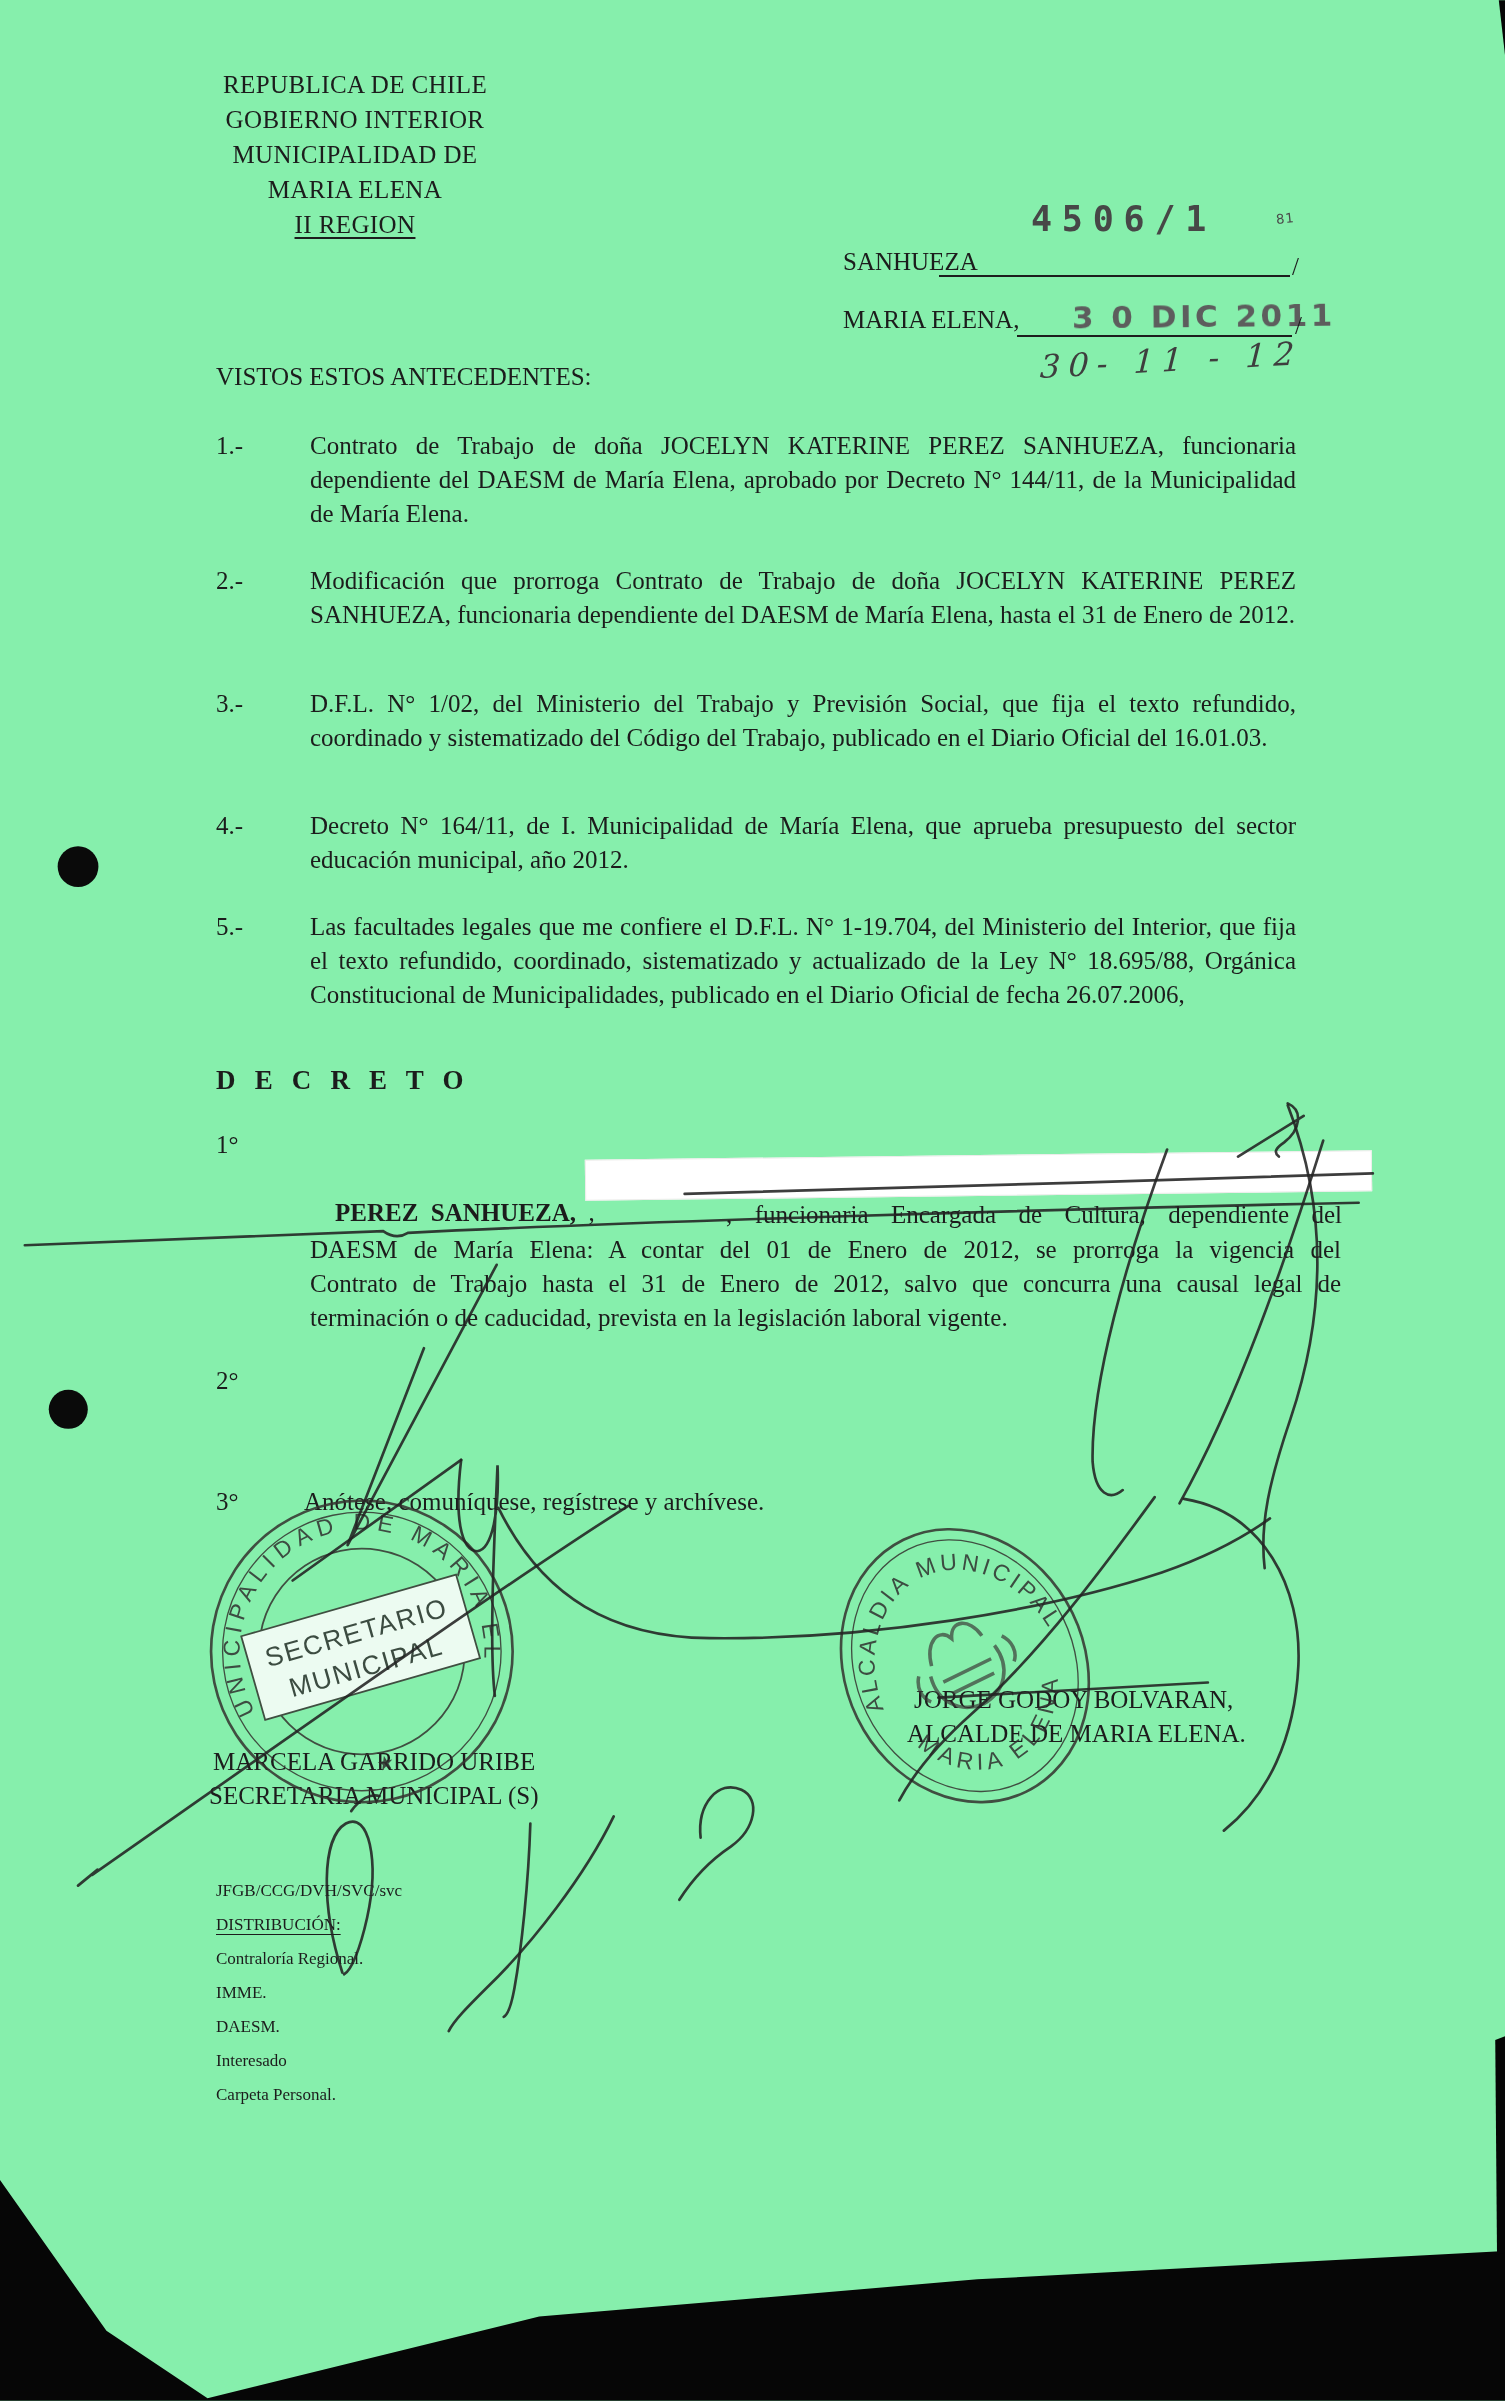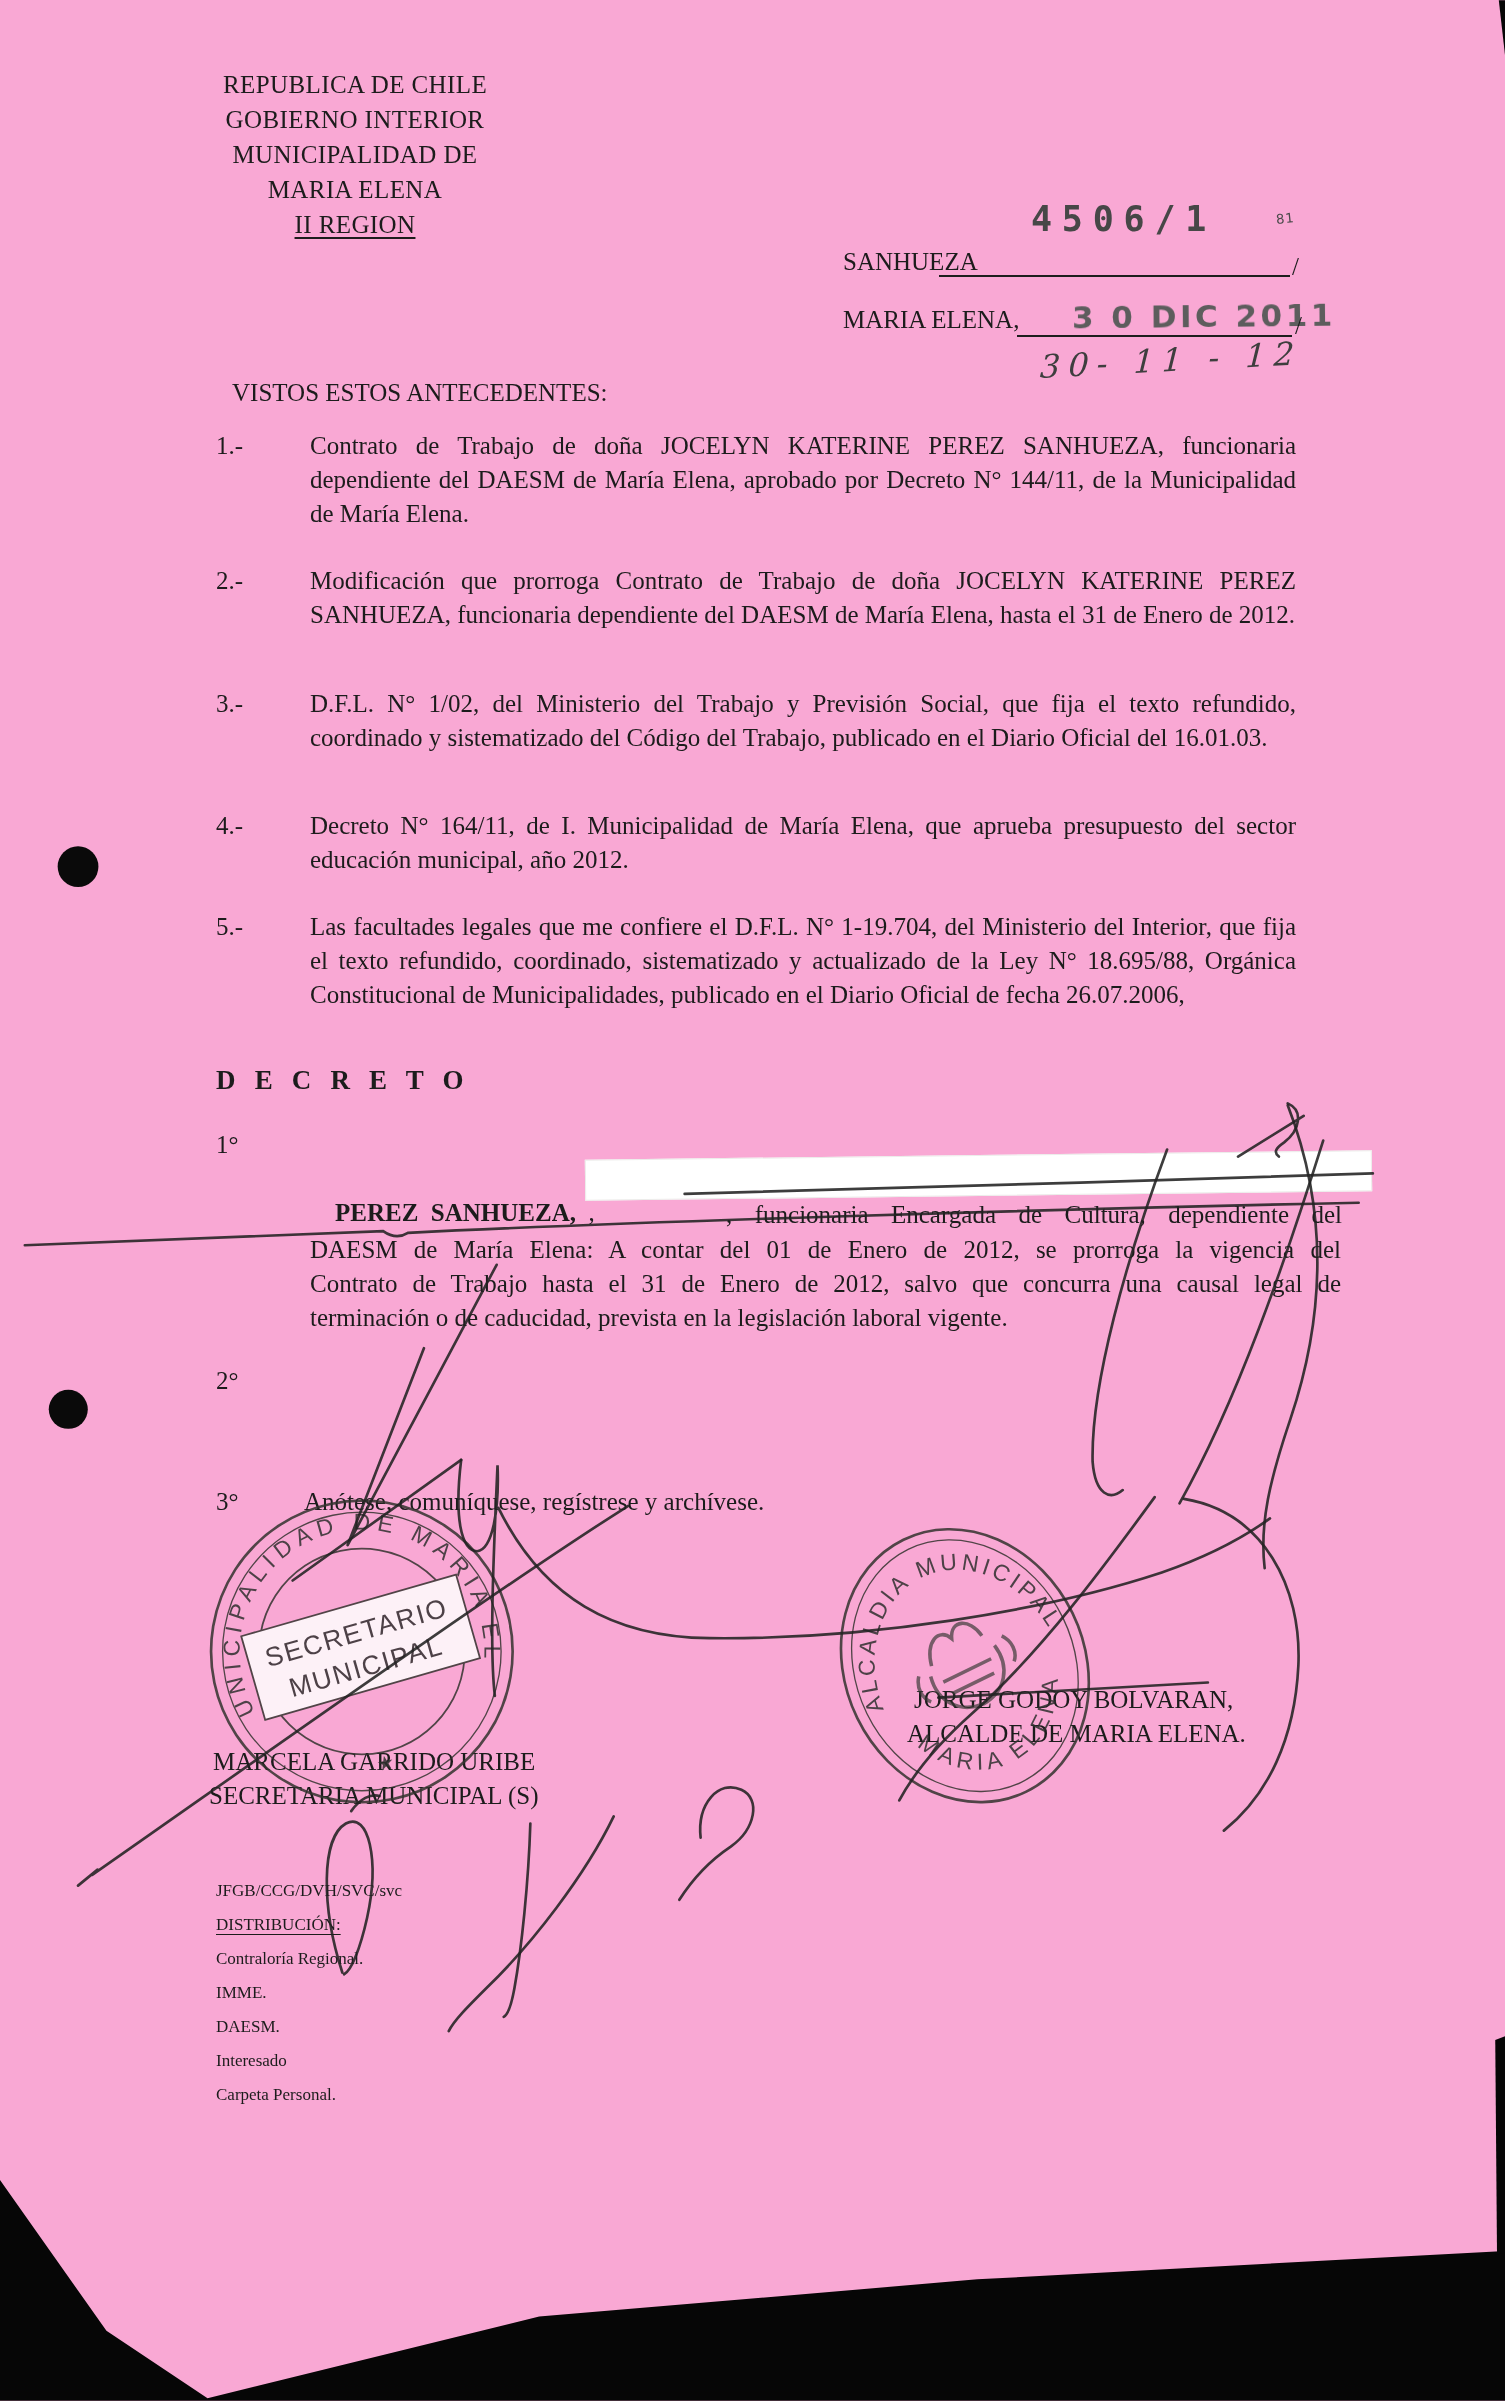--- a/index.html
+++ b/index.html
@@ -1,17 +1,17 @@
 <!DOCTYPE html>
 <html style="font-size:14px"><head>
 <meta charset="utf-8">
 <style>
   html,body{margin:0;padding:0;background:#777;}
   .page{
-    position:relative;width:1505px;height:2401px;background:#f9a8d4;
+    position:relative;width:1505px;height:2401px;background:#86efac;
     overflow:hidden;font-family:"Liberation Serif",serif;color:#1c1c1c;
   }
   .abs{position:absolute;}
   .body-text{font-size:25px;line-height:34px;}
   .jlast{text-align:justify;text-align-last:justify;}
   .just{text-align:justify;}
   .keep-sp{white-space:pre-wrap;}
   .letterhead{width:310px;text-align:center;font-size:25px;line-height:35px;letter-spacing:0.4px;}
   .uline{text-decoration:underline;text-underline-offset:4.4px;}
   .fill-line{border-bottom:2.2px solid #1d1d1d;height:0;}
@@ -55,21 +55,21 @@
   <div class="abs stampnum" style="left:1031px;top:199px;">4506/1</div>
   <div class="abs stampnote" style="left:1276px;top:211px;transform:rotate(-6deg);">81</div>
   <div class="abs body-text" style="left:1292px;top:250px;">/</div>
 
   <div class="abs body-text" style="left:843px;top:303px;">MARIA ELENA,</div>
   <div class="abs fill-line" style="left:1017px;top:335px;width:275px;"></div>
   <div class="abs datestamp" style="left:1072px;top:298px;">3 0  DIC  2011</div>
   <div class="abs body-text" style="left:1295px;top:309px;">/</div>
   <div class="abs handwrite" style="left:1040px;top:341px;">30-  11 -  12</div>
 
-  <div class="abs body-text" style="left:216px;top:376px;margin-left:16px;">VISTOS ESTOS ANTECEDENTES:</div>
+  <div class="abs body-text" style="left:216px;top:360px;">VISTOS ESTOS ANTECEDENTES:</div>
 
   <div class="abs body-text" style="left:216px;top:429px;">1.-</div>
   <div class="abs body-text just" style="left:310px;top:429px;width:986px;">Contrato de Trabajo de doña JOCELYN KATERINE PEREZ SANHUEZA, funcionaria dependiente del DAESM de  María Elena, aprobado por Decreto  N° 144/11, de la Municipalidad de María Elena.</div>
 
   <div class="abs body-text" style="left:216px;top:564px;">2.-</div>
   <div class="abs body-text just" style="left:310px;top:564px;width:986px;">Modificación que prorroga Contrato de Trabajo de doña JOCELYN KATERINE PEREZ SANHUEZA, funcionaria dependiente del DAESM de  María Elena, hasta el 31 de Enero de 2012.</div>
 
   <div class="abs body-text" style="left:216px;top:687px;">3.-</div>
   <div class="abs body-text just" style="left:310px;top:687px;width:986px;">D.F.L. N° 1/02, del Ministerio del Trabajo y Previsión Social, que fija el texto refundido, coordinado y sistematizado del Código del Trabajo, publicado en el Diario Oficial  del 16.01.03.</div>
 

